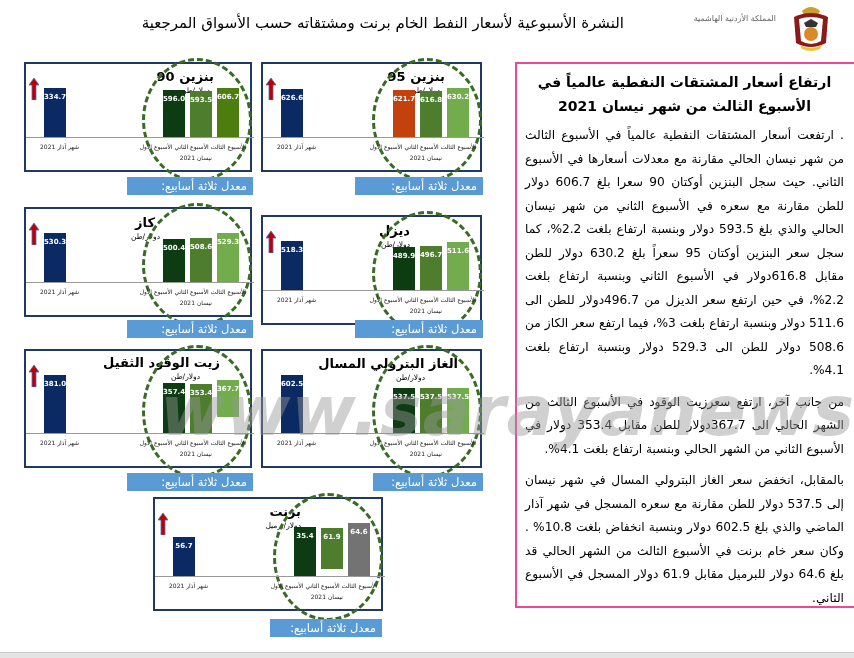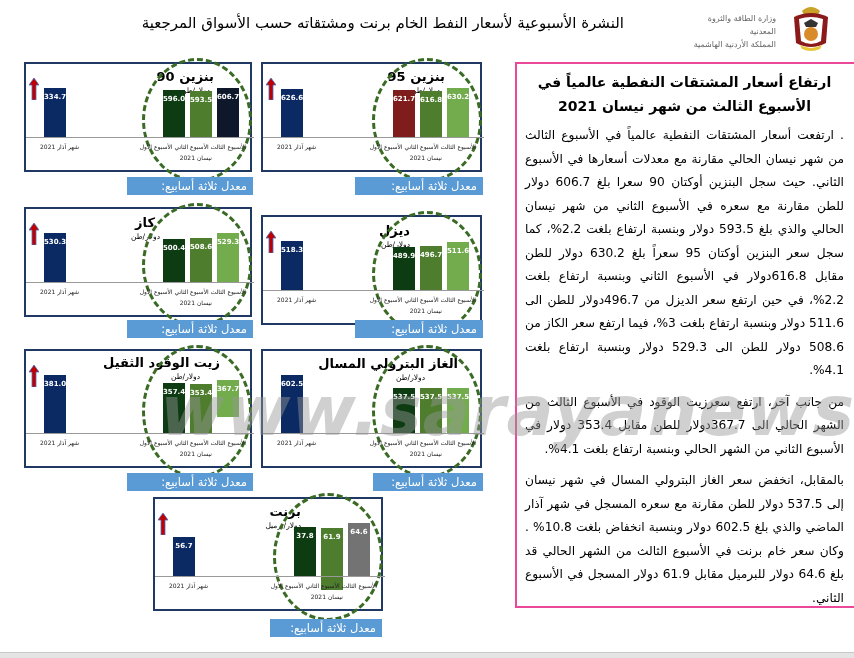--- a/index.html
+++ b/index.html
@@ -57,21 +57,20 @@
     pointer-events:none; white-space:nowrap;
   }
   .bottom-strip { position:absolute; left:0; top:652px; width:854px; height:6px; background:#e4e4e4; border-top:1px solid #c8c8c8; }
 </style>
 </head>
 <body>
 
 <div class="header">
   <div class="header-title">النشرة الأسبوعية لأسعار النفط الخام برنت ومشتقاته حسب الأسواق المرجعية</div>
   <div class="ministry-text">
-    <div>وزارة الطاقة والثروة المعدنية</div>
     <div>المملكة الأردنية الهاشمية</div>
   </div>
   <svg class="emblem" viewBox="0 0 42 52">
     <path d="M12 8 Q21 0 30 8 L28 12 L14 12 Z" fill="#c9a227"></path>
     <path d="M4 14 Q21 6 38 14 L36 40 Q21 48 6 40 Z" fill="#8b1a1a"></path>
     <path d="M9 16 Q21 12 33 16 L31 38 Q21 44 11 38 Z" fill="#fff"></path>
     <path d="M14 20 L21 16 L28 20 L26 24 L16 24 Z" fill="#333"></path>
     <circle cx="21" cy="31" r="7" fill="#d98b2b"></circle>
     <path d="M10 42 Q21 48 32 42 L30 46 Q21 50 12 46 Z" fill="#e8c636"></path>
   </svg>
@@ -83,40 +82,40 @@
   <p>من جانب آخر، ارتفع سعرزيت الوقود في الأسبوع الثالث من الشهر الحالي الى 367.7دولار للطن مقابل 353.4 دولار في الأسبوع الثاني من الشهر الحالي وبنسبة ارتفاع بلغت 4.1%.</p>
   <p>بالمقابل، انخفض سعر الغاز البترولي المسال في شهر نيسان إلى 537.5 دولار للطن مقارنة مع سعره المسجل في شهر آذار الماضي والذي بلغ 602.5 دولار وبنسبة انخفاض بلغت 10.8% . وكان سعر خام برنت في الأسبوع الثالث من الشهر الحالي قد بلغ 64.6 دولار للبرميل مقابل 61.9 دولار المسجل في الأسبوع الثاني.</p>
 </div>
 
 <div id="charts">
     <div class="chart-box" style="left: 261px; top: 62px; width: 221px; height: 110px;">
       <div class="chart-title" style="right: 35px; top: 5px;">بنزين 95</div>
       <div class="chart-unit" style="right: 40px; top: 22px;">دولار/طن</div>
       <div class="ring" style="left: 109px; top: -6px; width: 110px; height: 124px;"></div>
       <div class="bar" style="left: 18px; top: 25px; height: 48px; bottom: auto; background: rgb(11, 42, 99);">626.6</div>
-      <div class="bar" style="left: 130px; top: 26px; height: 47px; bottom: auto; background: #7f1d1d;">621.7</div>
+      <div class="bar" style="left: 130px; top: 26px; height: 47px; bottom: auto; background: #c2410c;">621.7</div>
       <div class="bar" style="left: 157px; top: 27px; height: 46px; bottom: auto; background: rgb(78, 125, 46);">616.8</div>
       <div class="bar" style="left: 184px; top: 24px; height: 49px; bottom: auto; background: rgb(114, 172, 77);">630.2</div>
       <div class="baseline" style="left: 0px; width: 221px; top: 73px;"></div>
       <div class="xlabel" style="left: 14px; top: 79px;">شهر آذار 2021</div>
       <div class="xlabel" style="right: 4px; top: 79px;">الأسبوع الثالث الأسبوع الثاني الأسبوع الأول</div>
       <div class="xsub" style="right: 38px; top: 90px;">نيسان 2021</div>
       <svg class="arrow" viewBox="0 0 10 22" style="left: 3px; top: 14px;">
         <path d="M5 0 L10 7 L7 7 L7 22 L3 22 L3 7 L0 7 Z" fill="#c00000" stroke="#4472c4" stroke-width="0.8"></path>
       </svg>
     </div>
     <div class="avg-box" style="left: 355px; top: 177px; width: 128px;"><span>معدل ثلاثة أسابيع: </span><span>623.3</span></div>
     <div class="chart-box" style="left: 24px; top: 62px; width: 228px; height: 110px;">
       <div class="chart-title" style="right: 36px; top: 5px;">بنزين 90</div>
       <div class="chart-unit" style="right: 40px; top: 22px;">دولار/طن</div>
       <div class="ring" style="left: 116px; top: -6px; width: 110px; height: 124px;"></div>
       <div class="bar" style="left: 18px; top: 24px; height: 49px; bottom: auto; background: rgb(11, 42, 99);">334.7</div>
       <div class="bar" style="left: 137px; top: 26px; height: 47px; bottom: auto; background: rgb(13, 59, 18);">596.0</div>
       <div class="bar" style="left: 164px; top: 27px; height: 46px; bottom: auto; background: rgb(78, 125, 46);">593.5</div>
-      <div class="bar" style="left: 191px; top: 24px; height: 49px; bottom: auto; background: #0f172a;">606.7</div>
+      <div class="bar" style="left: 191px; top: 24px; height: 49px; bottom: auto; background: #4d7c0f;">606.7</div>
       <div class="baseline" style="left: 0px; width: 228px; top: 73px;"></div>
       <div class="xlabel" style="left: 14px; top: 79px;">شهر آذار 2021</div>
       <div class="xlabel" style="right: 4px; top: 79px;">الأسبوع الثالث الأسبوع الثاني الأسبوع الأول</div>
       <div class="xsub" style="right: 38px; top: 90px;">نيسان 2021</div>
       <svg class="arrow" viewBox="0 0 10 22" style="left: 3px; top: 14px;">
         <path d="M5 0 L10 7 L7 7 L7 22 L3 22 L3 7 L0 7 Z" fill="#c00000" stroke="#4472c4" stroke-width="0.8"></path>
       </svg>
     </div>
     <div class="avg-box" style="left: 127px; top: 177px; width: 126px;"><span>معدل ثلاثة أسابيع: </span><span>599.7</span></div>
     <div class="chart-box" style="left: 261px; top: 207px; width: 221px; height: 110px; margin-top: 8px;">
@@ -182,22 +181,22 @@
       <svg class="arrow" viewBox="0 0 10 22" style="left: 3px; top: 14px;">
         <path d="M5 0 L10 7 L7 7 L7 22 L3 22 L3 7 L0 7 Z" fill="#c00000" stroke="#4472c4" stroke-width="0.8"></path>
       </svg>
     </div>
     <div class="avg-box" style="left: 127px; top: 473px; width: 126px;"><span>معدل ثلاثة أسابيع: </span><span>360.3</span></div>
     <div class="chart-box" style="left: 153px; top: 497px; width: 230px; height: 114px;">
       <div class="chart-title" style="right: 80px; top: 5px;">برنت</div>
       <div class="chart-unit" style="right: 80px; top: 22px;">دولار/برميل</div>
       <div class="ring" style="left: 118px; top: -6px; width: 110px; height: 128px;"></div>
       <div class="bar" style="left: 18px; top: 38px; height: 39px; bottom: auto; background: rgb(11, 42, 99);">56.7</div>
-      <div class="bar" style="left: 139px; top: 28px; height: 49px; bottom: auto; background: rgb(13, 59, 18);">37.8</div>
-      <div class="bar" style="left: 166px; top: 29px; height: 62px; bottom: auto; background: rgb(78, 125, 46);">61.9</div>
+      <div class="bar" style="left: 139px; top: 28px; height: 49px; bottom: auto; background: rgb(13, 59, 18);">35.4</div>
+      <div class="bar" style="left: 166px; top: 29px; height: 41px; bottom: auto; background: rgb(78, 125, 46);">61.9</div>
       <div class="bar" style="left: 193px; top: 24px; height: 53px; bottom: auto; background: #737373;">64.6</div>
       <div class="baseline" style="left: 0px; width: 230px; top: 77px;"></div>
       <div class="xlabel" style="left: 14px; top: 83px;">شهر آذار 2021</div>
       <div class="xlabel" style="right: 4px; top: 83px;">الأسبوع الثالث الأسبوع الثاني الأسبوع الأول</div>
       <div class="xsub" style="right: 38px; top: 94px;">نيسان 2021</div>
       <svg class="arrow" viewBox="0 0 10 22" style="left: 3px; top: 14px;">
         <path d="M5 0 L10 7 L7 7 L7 22 L3 22 L3 7 L0 7 Z" fill="#c00000" stroke="#4472c4" stroke-width="0.8"></path>
       </svg>
     </div>
     <div class="avg-box" style="left: 270px; top: 619px; width: 112px;"><span>معدل ثلاثة أسابيع: </span><span>63.3</span></div>

